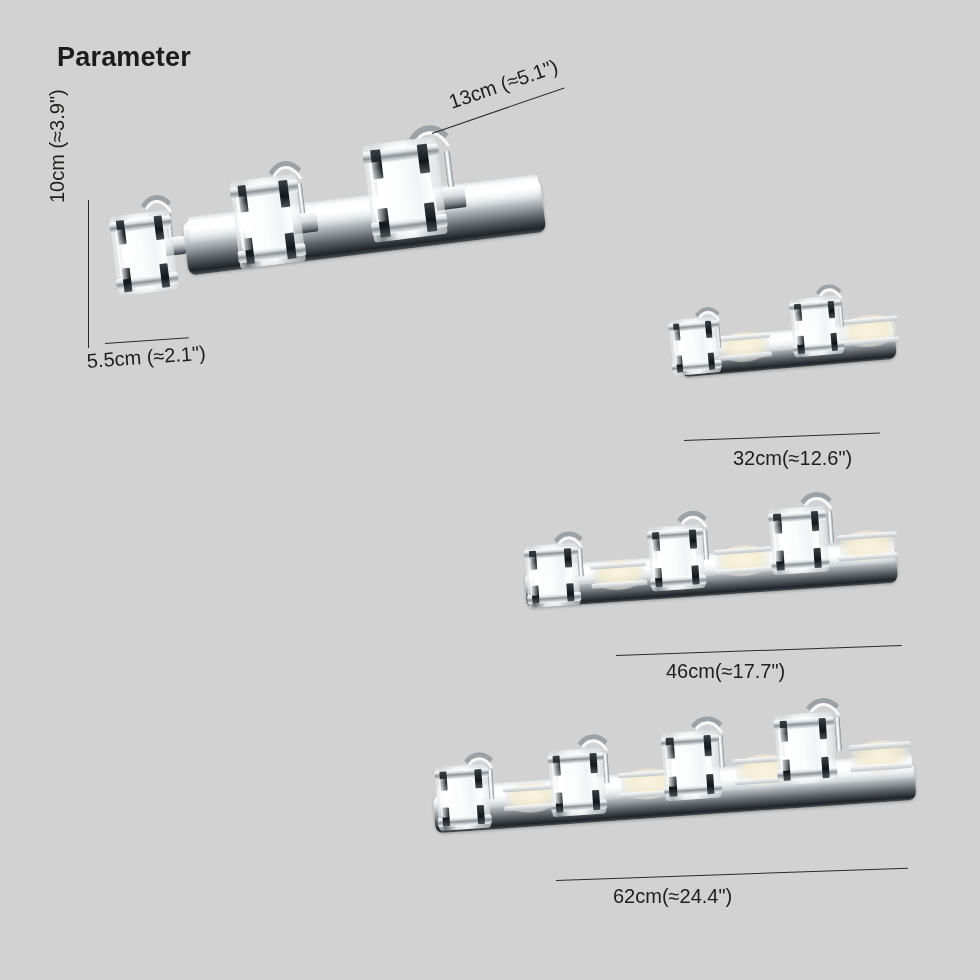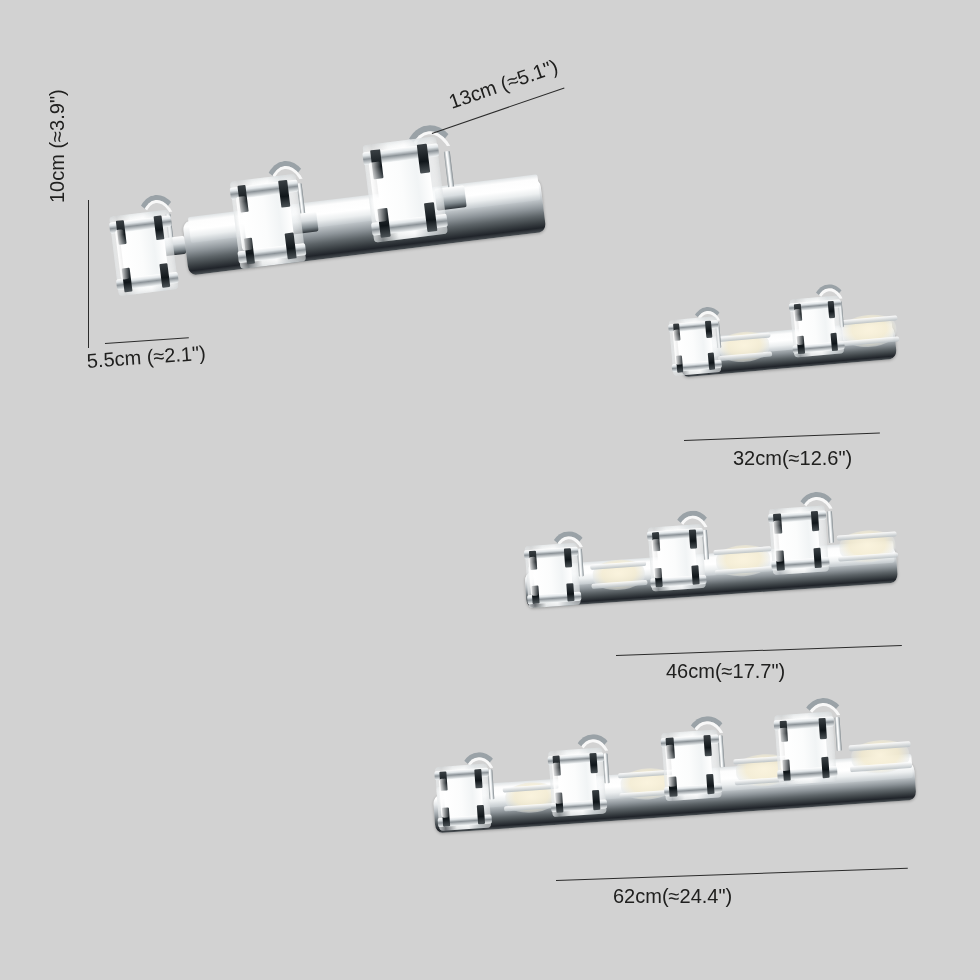--- a/index.html
+++ b/index.html
@@ -150,20 +150,21 @@
     position:absolute;left:-4%;right:-4%;height:16%;
     background:linear-gradient(to bottom,#ffffff,#b9c0c4);
     border-radius:2px;opacity:.9;
   }
 </style>
 </head>
 <body>
 
 <div class="stage">
 
+  <div class="title">Parameter</div>
 
   <div class="fixture" style="left:95px;top:150px;width:450px;height:210px;transform:rotate(-7deg);">
 
     <div class="bar" style="left:78px;top:82px;width:360px;height:54px;">
       <div class="barhi"></div>
     </div>
 
     <div class="plate" style="left:84px;top:78px;width:352px;height:26px;"></div>
 
     <div class="armstem" style="left:62px;top:72px;width:5px;height:34px;"></div>

